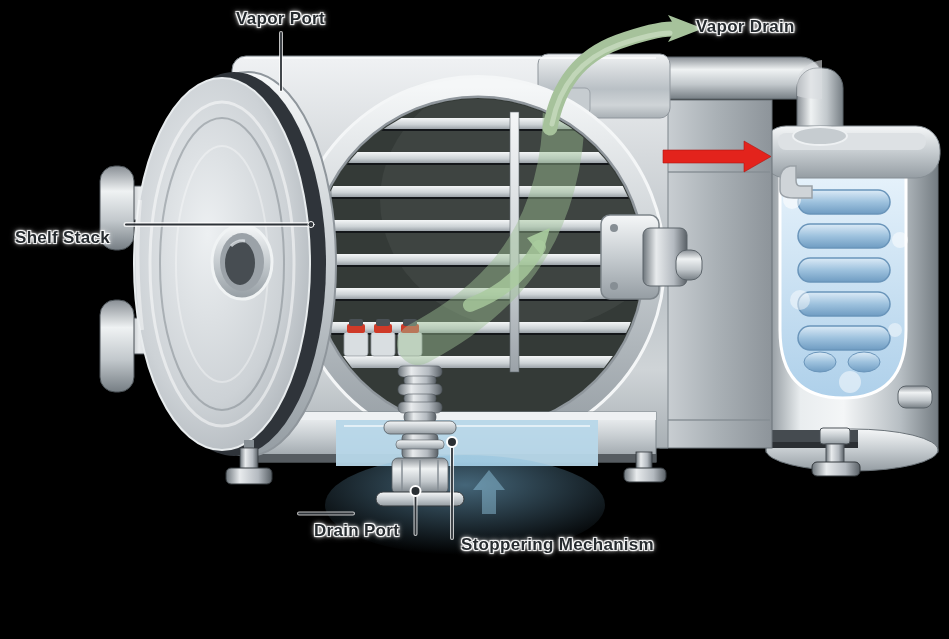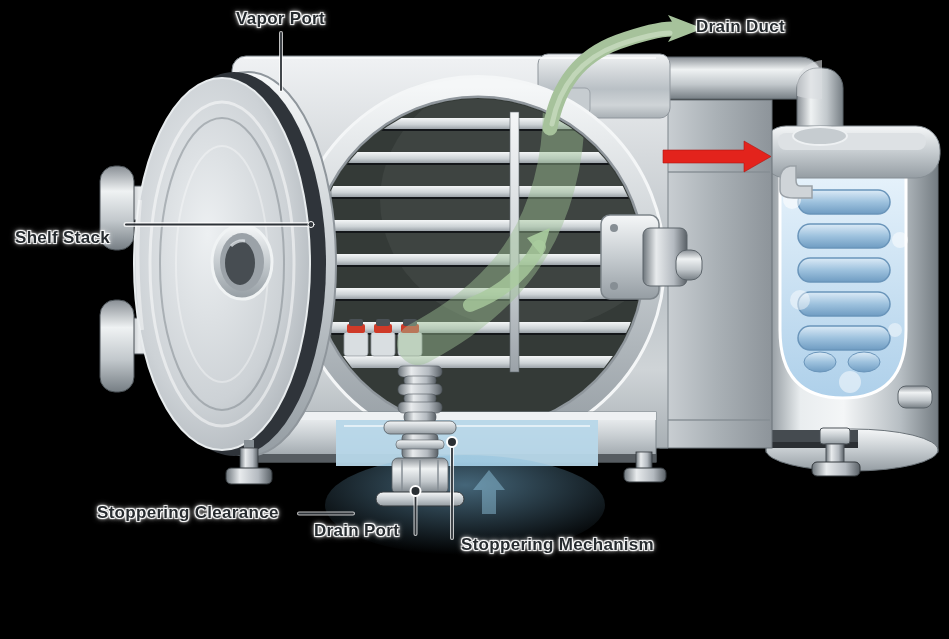--- a/index.html
+++ b/index.html
@@ -302,18 +302,17 @@
     </g>
     <g>
       <line x1="452" y1="538" x2="452" y2="448" stroke="#ffffff" stroke-width="4" opacity=".75"></line>
       <line x1="452" y1="538" x2="452" y2="448" stroke="#2e3338" stroke-width="1.8"></line>
       <circle cx="452" cy="442" r="5" fill="#2a2f33" stroke="#ffffff" stroke-width="2"></circle>
     </g>
   </g>
 </svg>
 
   <div class="callout lbl-vapor-port">Vapor Port</div>
-  <div class="callout lbl-vapor-duct">Drain Duct</div>
+  <div class="callout lbl-vapor-duct">Vapor Drain</div>
   <div class="callout lbl-shelf-stack">Shelf Stack</div>
-  <div class="callout lbl-stoppering-clearance">Stoppering Clearance</div>
   <div class="callout lbl-drain-port">Drain Port</div>
   <div class="callout lbl-stoppering-mechanism">Stoppering Mechanism</div>
 </div>
 
 </body></html>

